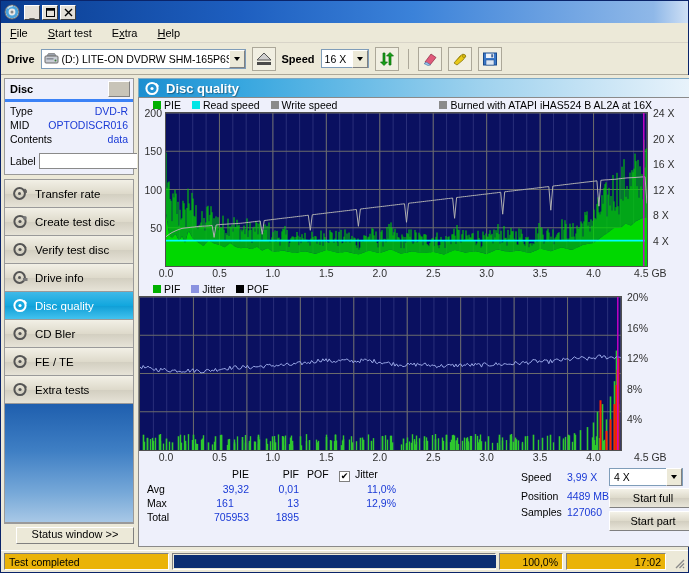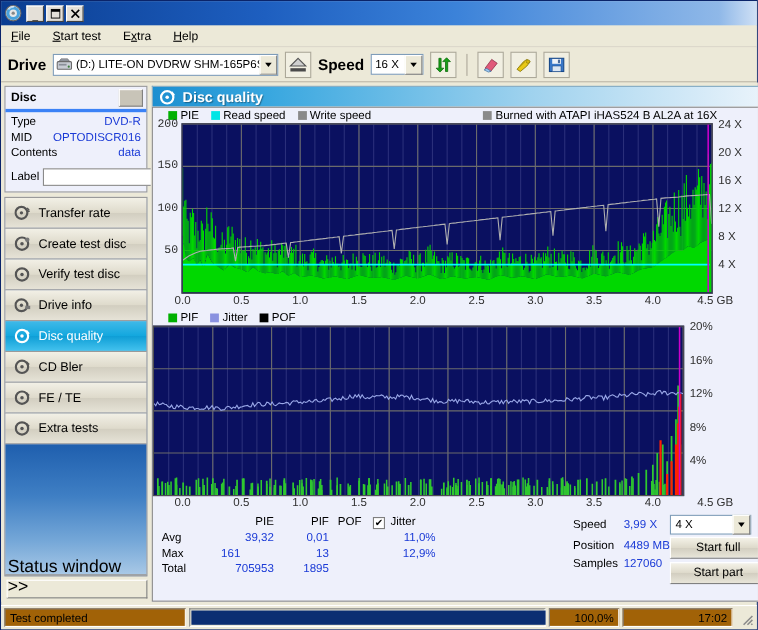--- a/index.html
+++ b/index.html
@@ -45,21 +45,21 @@
     padding-left:6px; gap:14px; border-bottom:1px solid #d8d4c8;
   }
   .menuitem { font-size:11px; color:#000; padding:2px 3px; }
   .menuitem u { text-decoration:underline; }
 
   
   .toolbar {
     height:32px; background:#ece9d8; display:flex; align-items:center;
     padding:0 6px; gap:6px; border-bottom:1px solid #aca899;
   }
-  .tb-label { font-weight:bold; font-size:14px; color:#000; }
+  .tb-label { font-weight:bold; font-size:11px; color:#000; }
   .drive-combo {
     height:20px; width:205px; background:#fff;
     border:1px solid #7f9db9; display:flex; align-items:center;
     font-size:10.5px; padding-left:2px; position:relative; overflow:hidden;
   }
   .drive-combo .dicon { width:15px;height:14px;flex:0 0 auto;margin-right:3px; }
   .drive-combo .dtext { white-space:nowrap; flex:1 1 auto; overflow:hidden; }
   .combo-arrow {
     width:16px;height:18px;background:#ece9d8;
     border:1px solid #fff;border-right-color:#808080;border-bottom-color:#808080;
@@ -122,23 +122,23 @@
   .navbtn.active {
     background:linear-gradient(180deg,#3fb9e8 0%, #12a7de 50%, #0f9ed6 51%, #43c2ee 100%);
     color:#fff;
   }
   .navfill {
     flex:1 1 auto;
     background:linear-gradient(180deg,#1f5fae 0%, #3f7fc4 40%, #76a8d8 75%, #a8c8e6 100%);
     border-bottom:1px solid #9a9a9a;
   }
   .statuswin {
-    height:17px;margin:3px 0 3px 2px;
+    height:17px;margin:3px 0 3px 12px;
     background:#ece9d8;border:1px solid #fff;border-right-color:#808080;border-bottom-color:#808080;
-    display:flex;align-items:flex-end;justify-content:center;font-size:16px;
+    display:flex;align-items:flex-start;justify-content:center;font-size:11px;
   }
 
   
   .main { flex:1 1 auto; background:#ece9d8; padding:3px 3px 0 1px; display:flex; flex-direction:column; }
   .panel-head {
     height:19px;
     background:linear-gradient(90deg,#1c8fd0 0%, #36a6df 18%, #9fd2ee 62%, #e9f3fb 100%);
     display:flex;align-items:center;gap:6px;padding-left:6px;
     border:1px solid #7fa9c4;border-bottom:none;
   }
@@ -194,21 +194,21 @@
   }
 
   
   .statusbar {
     position:absolute;left:0;bottom:0;width:100%;height:22px;
     background:#ece9d8;display:flex;align-items:center;padding:2px 3px;gap:3px;
     border-top:1px solid #fff;
   }
   .sb-cell {
     height:17px;border:1px solid #fff;border-left-color:#808080;border-top-color:#808080;
-    display:flex;align-items:center;padding:0 4px;font-size:10.5px;background:#a16207;
+    display:flex;align-items:center;padding:0 4px;font-size:10.5px;background:#eab308;
   }
   .sb-text { width:165px; }
   .sb-prog { flex:1 1 auto;position:relative;padding:0;background:#ece9d8; }
   .sb-prog .bar { position:absolute;left:1px;top:1px;bottom:1px;background:#0b2e72; }
   .sb-pct { width:64px;justify-content:flex-end; }
   .sb-time { width:100px;justify-content:flex-end; }
   .grip { width:14px;height:14px;position:relative;margin-left:2px; }
 </style>
 </head>
 <body>
@@ -439,21 +439,21 @@
             <span class="lg">
               <i class="sw" style="background:#8a8a8a"></i>
               <span>Write speed</span>
             </span>
             <span class="right">
               <i class="sw" style="background:#8a8a8a"></i>
               <span>Burned with ATAPI iHAS524   B AL2A at 16X</span>
             </span>
           </div>
           <div class="plotrow">
-            <div class="yaxis-l" id="c1yl" style="height: 153px; font-family: Liberation Mono, monospace;">
+            <div class="yaxis-l" id="c1yl" style="height: 153px;">
                 <span class="ytick" style="top: 1px;">200</span>
                 <span class="ytick" style="top: 39.25px;">150</span>
                 <span class="ytick" style="top: 77.5px;">100</span>
                 <span class="ytick" style="top: 115.75px;">50</span>
               </div>
             <div class="plot" id="plot1" style="width:483px;height:155px;">
                 <svg width="481" height="153" viewBox="0 0 481 153" style="display: block;">
                   <g>
                     <line x1="13.36111111111111" x2="13.36111111111111" y1="0" y2="153" stroke="#2a2f7a" stroke-width="1"></line>
                     <line x1="26.72222222222222" x2="26.72222222222222" y1="0" y2="153" stroke="#2a2f7a" stroke-width="1"></line>
@@ -1363,21 +1363,21 @@
               <span class="chk">✔</span>
             </span>
             <span class="sabs hdr" style="left:216px;top:0;">Jitter</span>
 
             <span class="sabs hdr" style="left:8px;top:15px;">Avg</span>
             <span class="sabs val" style="left:62px;top:15px;width:48px;text-align:right;">39,32</span>
             <span class="sabs val" style="left:120px;top:15px;width:40px;text-align:right;">0,01</span>
             <span class="sabs val" style="left:205px;top:15px;width:52px;text-align:right;">11,0%</span>
 
             <span class="sabs hdr" style="left:8px;top:29px;">Max</span>
-            <span class="sabs val" style="left:62px;top:29px;width:48px;text-align:left;">161</span>
+            <span class="sabs val" style="left:62px;top:29px;width:48px;text-align:center;">161</span>
             <span class="sabs val" style="left:120px;top:29px;width:40px;text-align:right;">13</span>
             <span class="sabs val" style="left:205px;top:29px;width:52px;text-align:right;">12,9%</span>
 
             <span class="sabs hdr" style="left:8px;top:43px;">Total</span>
             <span class="sabs val" style="left:62px;top:43px;width:48px;text-align:right;">705953</span>
             <span class="sabs val" style="left:120px;top:43px;width:40px;text-align:right;">1895</span>
           </div>
 
           <div class="stats-right">
             <span class="sabs rlabel" style="left:22px;top:3px;">Speed</span>

